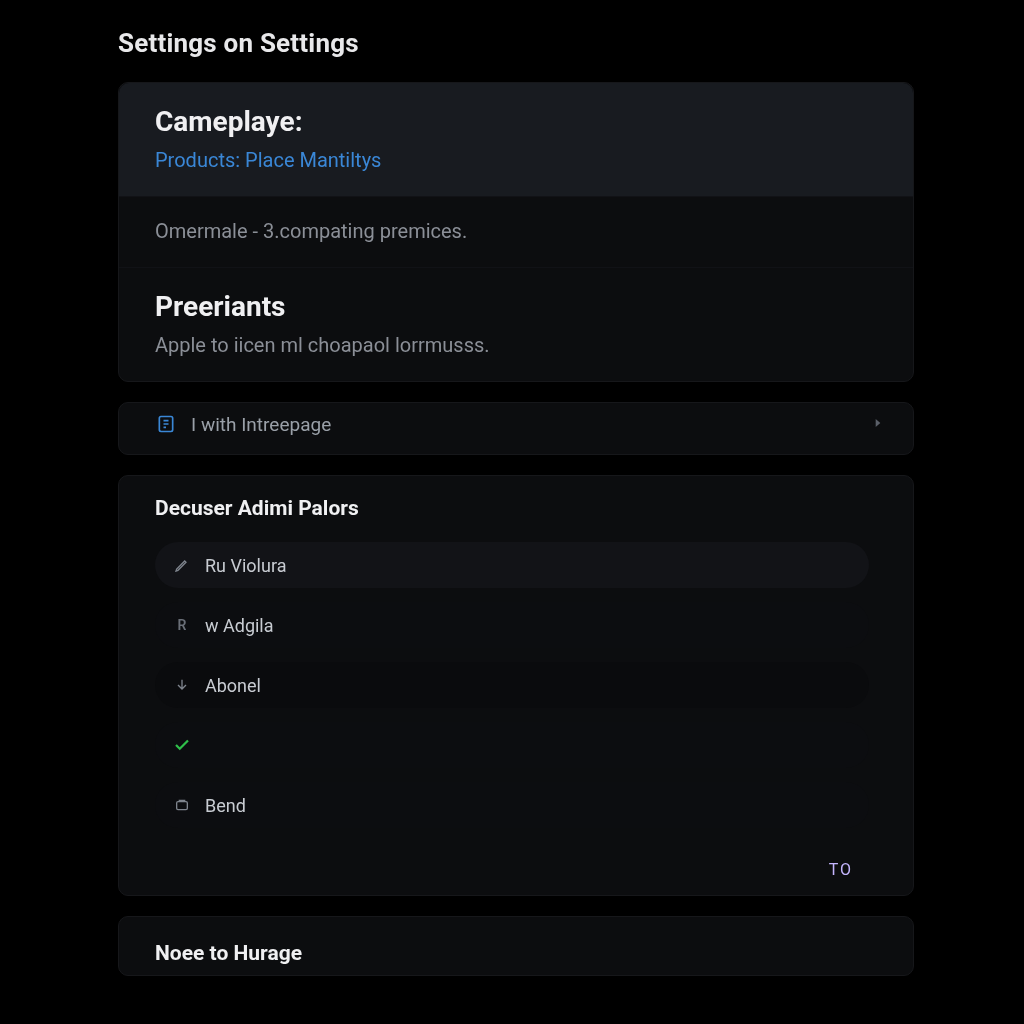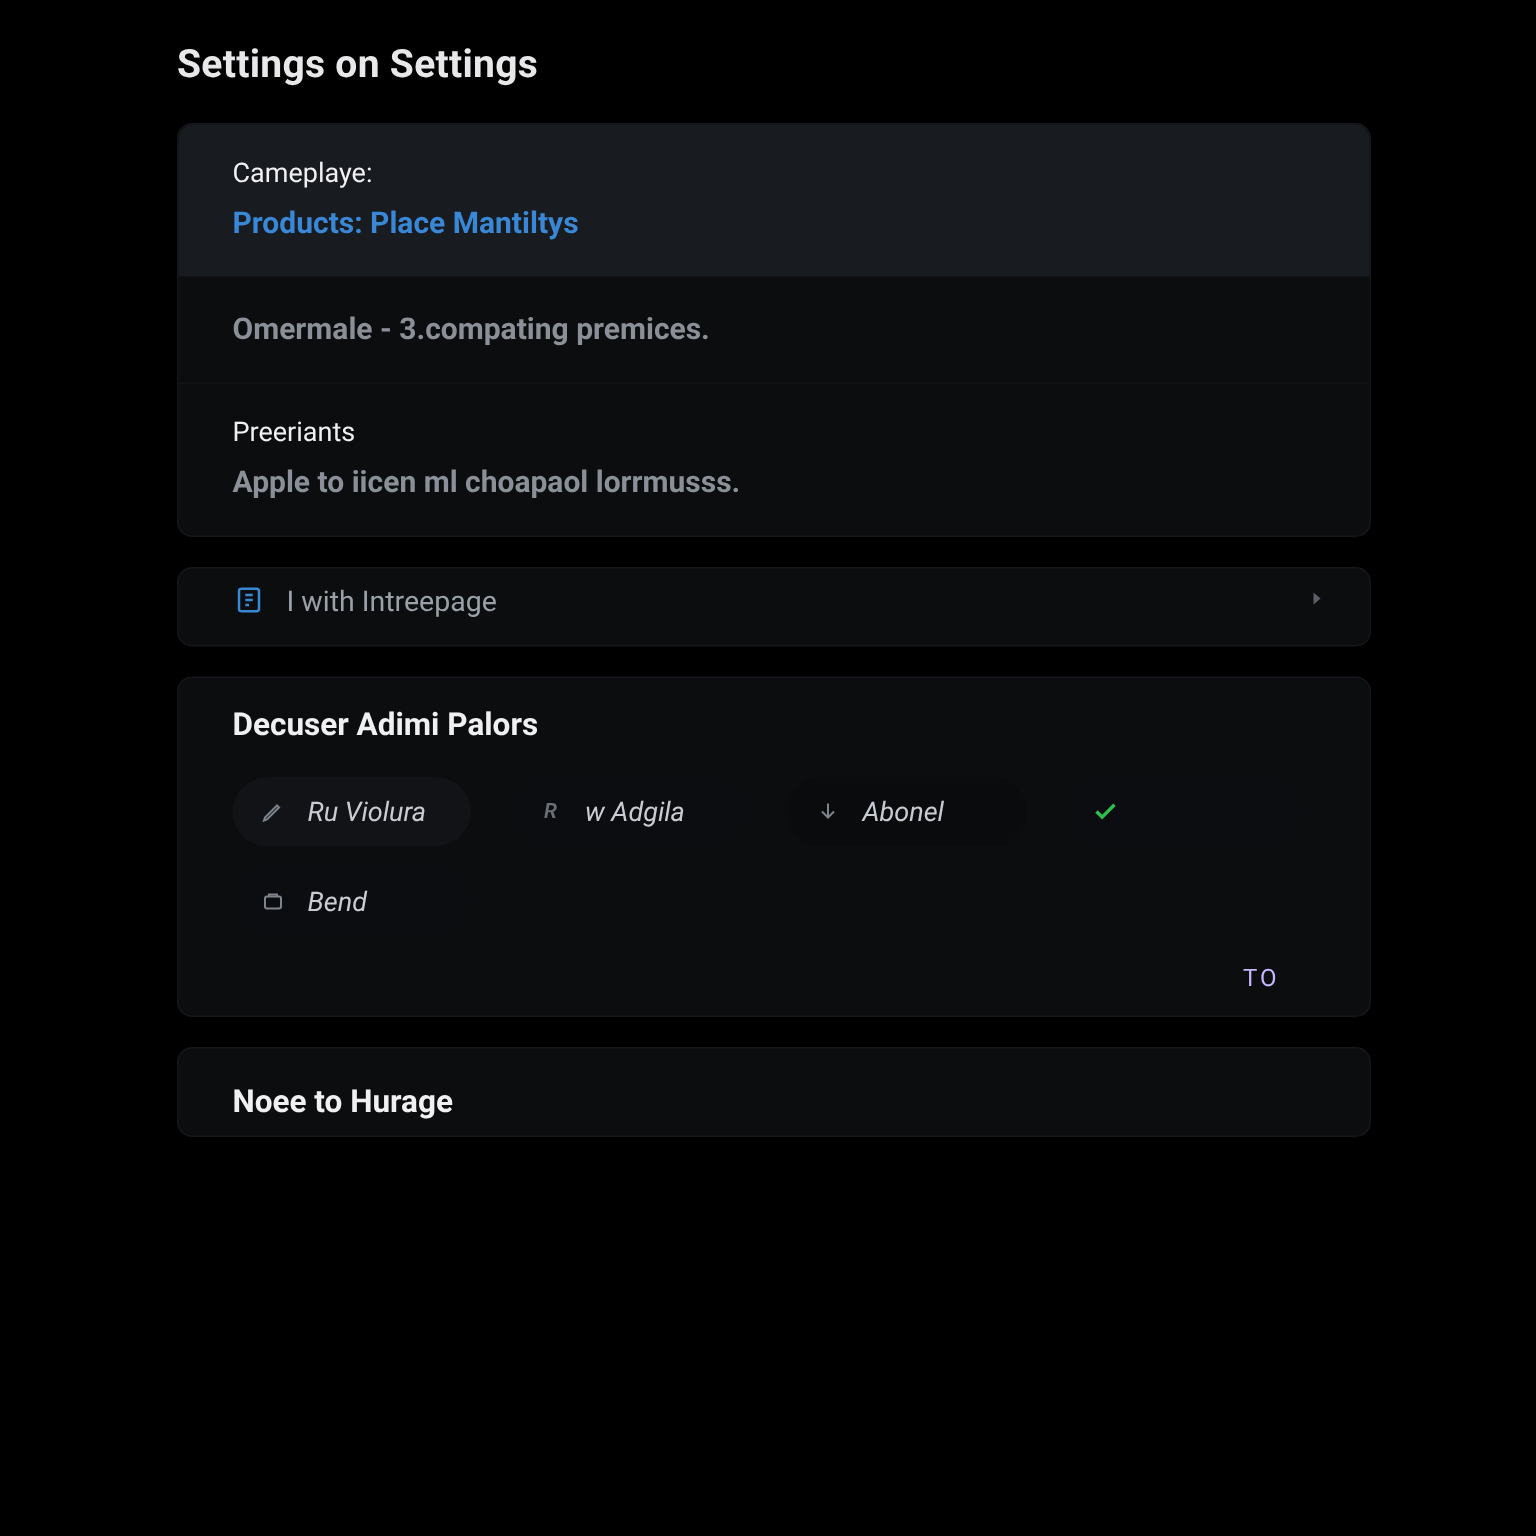--- a/index.html
+++ b/index.html
@@ -29,28 +29,28 @@
   .row {
     padding: 22px 28px 24px 36px;
     border-bottom: 1px solid #111216;
   }
   .row:last-child { border-bottom: none; }
   .row.selected {
     background: #181b20;
     border-radius: 10px 10px 0 0;
   }
   .row-title {
-    font-size: 18px;
-    font-weight: 400;
+    font-size: 28px;
+    font-weight: 700;
     color: #f0f0f2;
     margin-bottom: 10px;
   }
   .row-sub {
     font-size: 20px;
-    font-weight: 700;
+    font-weight: 400;
     color: #8b8f97;
   }
   .row-sub.link { color: #3a87d6; }
   .section-header {
     font-size: 21px;
     font-weight: 700;
     color: #f0f0f2;
     padding: 20px 28px 14px 36px;
   }
   .nav-row {
@@ -68,24 +68,23 @@
   .nav-left .icon {
     width: 22px; height: 22px;
     display: inline-flex; align-items: center; justify-content: center;
     color: #3a87d6;
   }
   .chevron {
     color: #5a5f68;
   }
   .grid2 {
     display: grid;
-    grid-template-columns: 1fr 1fr 1fr 1fr;
+    grid-template-columns: 1fr;
     gap: 14px 26px;
     padding: 8px 44px 18px 36px;
-    font-style: italic;
   }
   .pill {
     display: flex;
     align-items: center;
     gap: 14px;
     background: #121317;
     border-radius: 24px;
     padding: 10px 18px;
     font-size: 18px;
     color: #c8ccd2;

